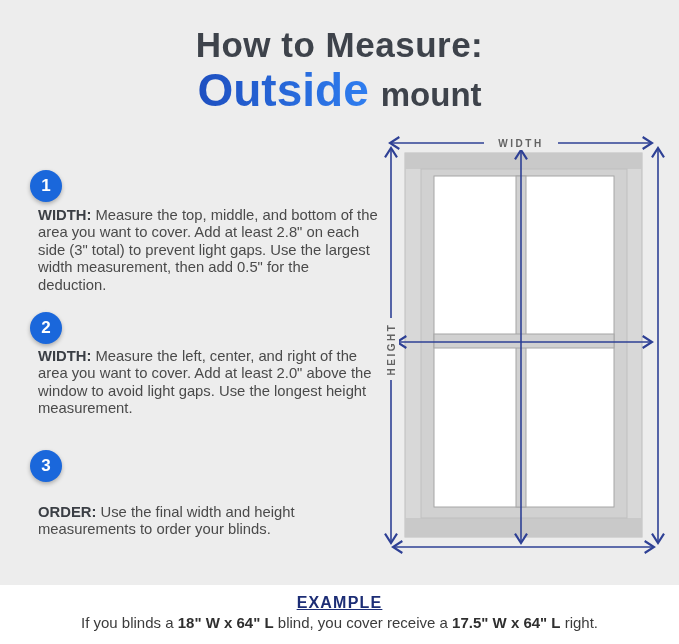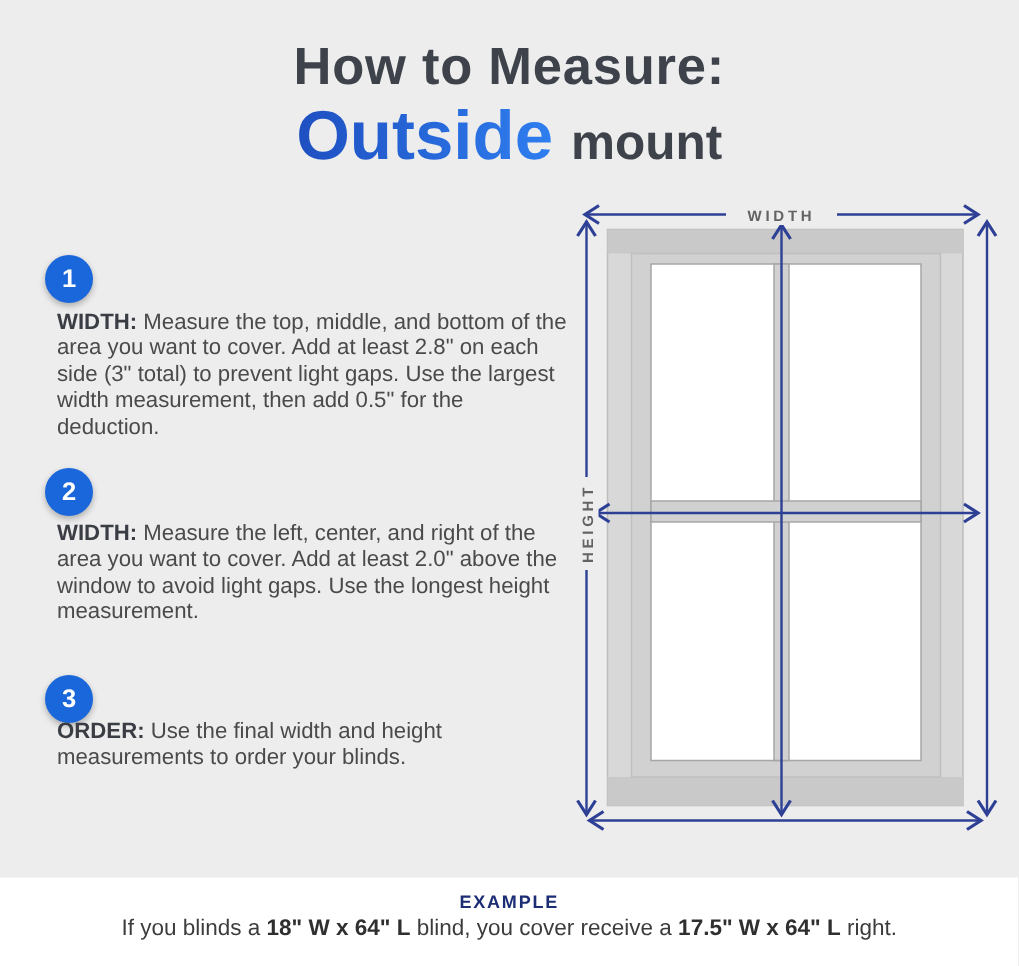--- a/index.html
+++ b/index.html
@@ -24,21 +24,21 @@
          box-shadow:0 2px 4px rgba(0,0,0,.28);}
   .step-text{position:absolute;left:38px;width:342px;font-size:14.8px;line-height:17.4px;color:#4a4a4a;}
   .step-text b{color:#3a3e44;font-weight:700;}
 
   
   .diagram{position:absolute;left:378px;top:134px;}
   svg text{font-family:"Liberation Sans",sans-serif;}
 
   
   .example-strip{position:absolute;left:0;top:585px;width:100%;height:59px;background:#ffffff;text-align:center;}
-  .example-heading{margin-top:9px;font-size:12px;font-weight:700;letter-spacing:1.2px;color:var(--navy,#1c2d75);}
+  .example-heading{margin-top:9px;font-size:16px;font-weight:700;letter-spacing:1.2px;color:var(--navy,#1c2d75);text-decoration:underline;}
   .example-line{font-size:15px;color:#3c3c3c;margin-top:2px;}
   .example-line b{color:#2f2f2f;font-weight:700;}
 </style>
 </head>
 <body>
 
 <div class="canvas">
 
   <div class="title">
     <div class="title-line1">How to Measure:</div>
@@ -58,21 +58,21 @@
   <div class="badge" style="top:312px">
     <span>2</span>
   </div>
   <div class="step-text" style="top:348px">
     <b>WIDTH:</b><span> Measure the left, center, and right of the area you want to cover. Add at least 2.0" above the window to avoid light gaps. Use the longest height measurement.</span>
   </div>
 
   <div class="badge" style="top:450px">
     <span>3</span>
   </div>
-  <div class="step-text" style="top:480px">
+  <div class="step-text" style="top:504px">
     <b>ORDER:</b><span> Use the final width and height measurements to order your blinds.</span>
   </div>
 
   <svg class="diagram" width="302" height="430" viewBox="0 0 302 430">
     <defs>
       <marker id="ah" viewBox="-9 -6 11 12" markerWidth="10" markerHeight="10" orient="auto-start-reverse" refX="0" refY="0">
         <path d="M-7,-4.5 L0,0 L-7,4.5" fill="none" stroke="#2e4095" stroke-width="1.6"></path>
       </marker>
     </defs>
 

